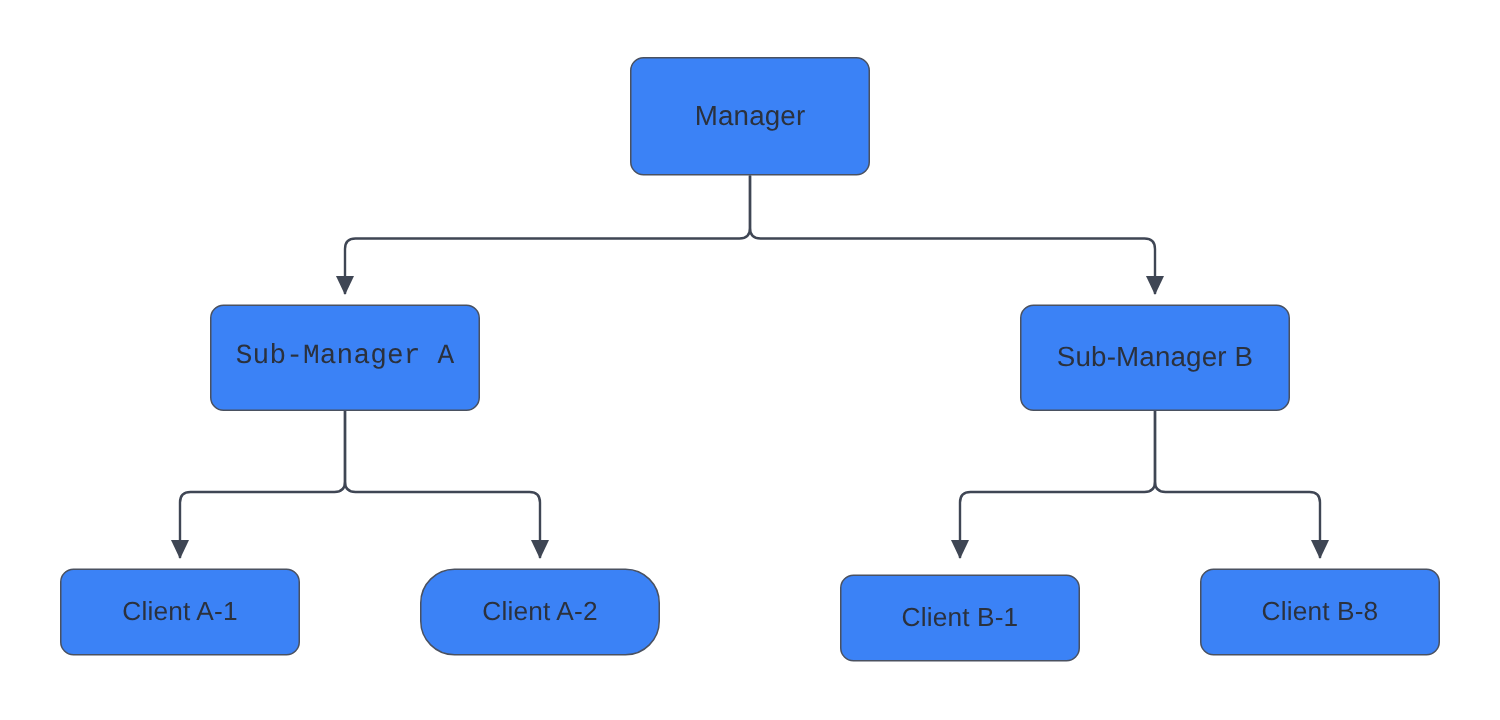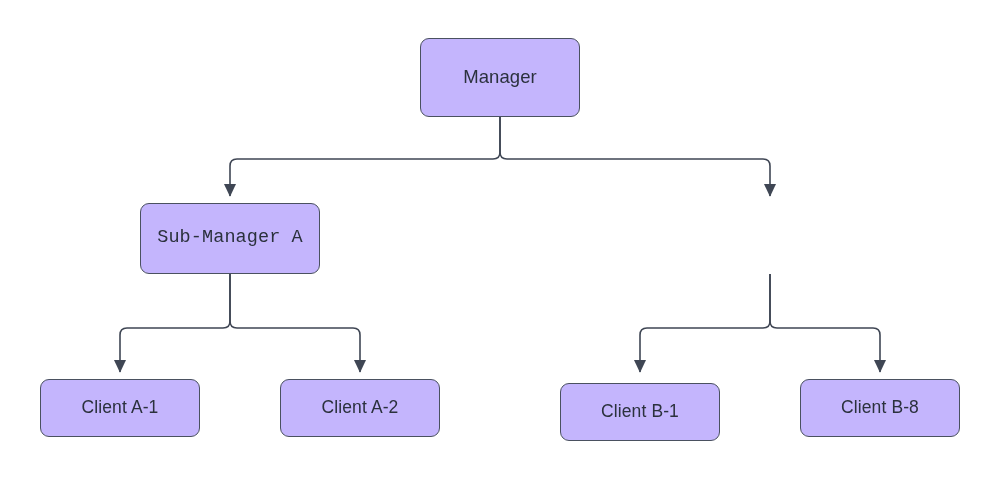--- a/index.html
+++ b/index.html
@@ -22,21 +22,21 @@
   #edge-layer {
     position: absolute;
     left: 0;
     top: 0;
     width: 1000px;
     height: 480px;
   }
   .node {
     position: absolute;
     box-sizing: border-box;
-    background: #c4b5fd;
+    background: #3b82f6;
     border: 1.6px solid #4a5160;
     border-radius: 9px;
     display: flex;
     align-items: center;
     justify-content: center;
     color: #2b313d;
     letter-spacing: 0.1px;
     white-space: nowrap;
   }
   .node-label {
@@ -47,21 +47,21 @@
   .node.level-mid {
     font-size: 18.5px;
   }
   .node.level-leaf {
     font-size: 17.5px;
   }
   #node-manager     { left: 420px; top: 38px;  width: 160px; height: 79px; }
   #node-submgr-a    { left: 140px; top: 203px; width: 180px; height: 71px; font-family: Liberation Mono, monospace; }
   #node-submgr-b    { left: 680px; top: 203px; width: 180px; height: 71px; }
   #node-client-a1   { left: 40px;  top: 379px; width: 160px; height: 58px; }
-  #node-client-a2   { left: 280px; top: 379px; width: 160px; height: 58px; }
+  #node-client-a2   { left: 280px; top: 379px; width: 160px; height: 58px; border-radius: 23px; }
   #node-client-b1   { left: 560px; top: 383px; width: 160px; height: 58px; }
   #node-client-b2   { left: 800px; top: 379px; width: 160px; height: 58px; }
 </style>
 </head>
 <body>
 
 <div id="diagram-root">
 
   <svg id="edge-layer" width="1000" height="480" viewBox="0 0 1000 480" xmlns="http://www.w3.org/2000/svg">
     <defs>
@@ -87,20 +87,23 @@
   </svg>
 
   <div class="node level-root" id="node-manager">
     <span class="node-label">Manager</span>
   </div>
 
   <div class="node level-mid" id="node-submgr-a">
     <span class="node-label">Sub-Manager A</span>
   </div>
 
+  <div class="node level-mid" id="node-submgr-b">
+    <span class="node-label">Sub-Manager B</span>
+  </div>
 
   <div class="node level-leaf" id="node-client-a1">
     <span class="node-label">Client A-1</span>
   </div>
 
   <div class="node level-leaf" id="node-client-a2">
     <span class="node-label">Client A-2</span>
   </div>
 
   <div class="node level-leaf" id="node-client-b1">

